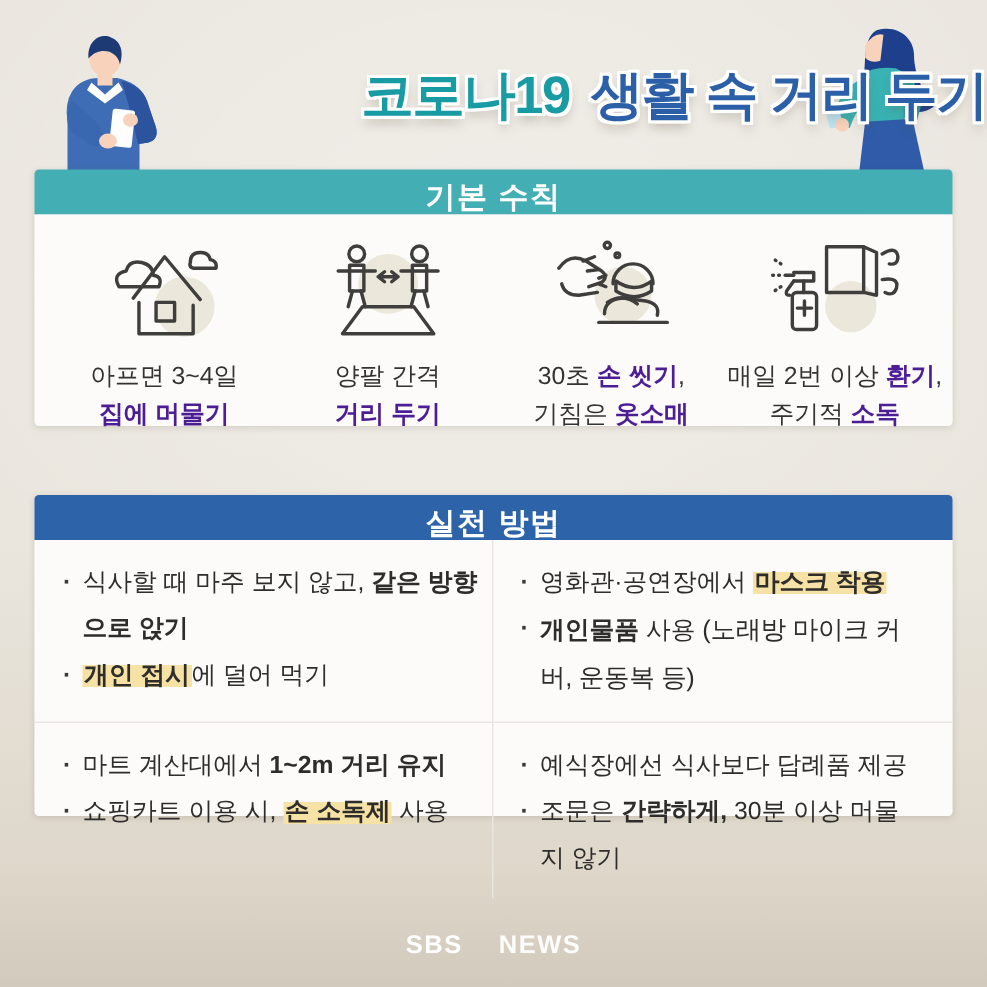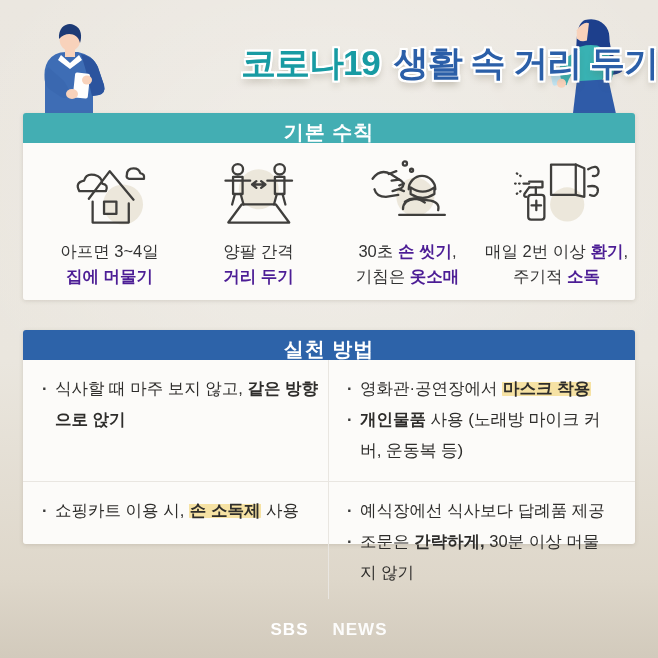--- a/index.html
+++ b/index.html
@@ -25,21 +25,21 @@
       -2px 0 0 #fff,2px 0 0 #fff,0 -2px 0 #fff,0 2px 0 #fff,0 5px 7px rgba(95,85,60,.35);}
   .t1{color:var(--title-teal);margin-right:14px}
   .t2{color:var(--title-blue)}
   .panel{position:absolute;z-index:3;left:23px;width:612px;border-radius:3px;
     box-shadow:0 1px 4px rgba(100,90,70,.18)}
   .hdr{height:30px;line-height:38px;text-align:center;color:#fff;font-size:20px;
     font-weight:700;letter-spacing:1px;border-radius:3px 3px 0 0}
   .hdr.teal{background:var(--teal)}
   .hdr.blue{background:var(--blue)}
   .p1{top:113px}
-  .p1-body{background:var(--panel);height:157px;border-radius:0 0 3px 3px;
+  .p1-body{background:var(--panel);height:141px;border-radius:0 0 3px 3px;
     display:flex;padding:12px 4px 0 12px}
   .rule{flex:1;text-align:center}
   .rule svg{height:78px;display:block;margin:0 auto}
   .cap{margin-top:6px;font-size:16.5px;line-height:24.5px;color:#333;white-space:nowrap}
   .cap .b{color:#4c1d95}
   .p2{top:330px}
   .p2-body{background:var(--panel);height:184px;border-radius:0 0 3px 3px;
     display:grid;grid-template-columns:1fr 1fr;grid-template-rows:122px 117px}
   .cell{padding:13px 8px 6px 18px;overflow:hidden}
   .cell.cr{padding-left:17px;padding-right:20px}
@@ -185,32 +185,34 @@
     </div>
   </section>
 
   <section class="panel p2">
     <div class="hdr blue">실천 방법</div>
     <div class="p2-body">
 
       <div class="cell cl rt">
         <ul>
           <li><span>식사할 때 마주 보지 않고, </span><span class="b">같은 방향으로 앉기</span></li>
+          <li><span class="b hl">개인 접시</span><span>에 덜어 먹기</span></li>
         </ul>
       </div>
 
       <div class="cell cr rt">
         <ul>
           <li><span>영화관·공연장에서 </span><span class="b hl">마스크 착용</span></li>
           <li><span class="b">개인물품</span><span> 사용 </span><span class="sm">(노래방 마이크 커버, 운동복 등)</span></li>
         </ul>
       </div>
 
       <div class="cell cl">
         <ul>
+          <li><span>마트 계산대에서 </span><span class="b">1~2m 거리 유지</span></li>
           <li><span>쇼핑카트 이용 시, </span><span class="b hl">손 소독제</span><span> 사용</span></li>
         </ul>
       </div>
 
       <div class="cell cr">
         <ul>
           <li><span>예식장에선 식사보다 답례품 제공</span></li>
           <li><span>조문은 </span><span class="b">간략하게,</span><span> 30분 이상 머물지 않기</span></li>
         </ul>
       </div>

